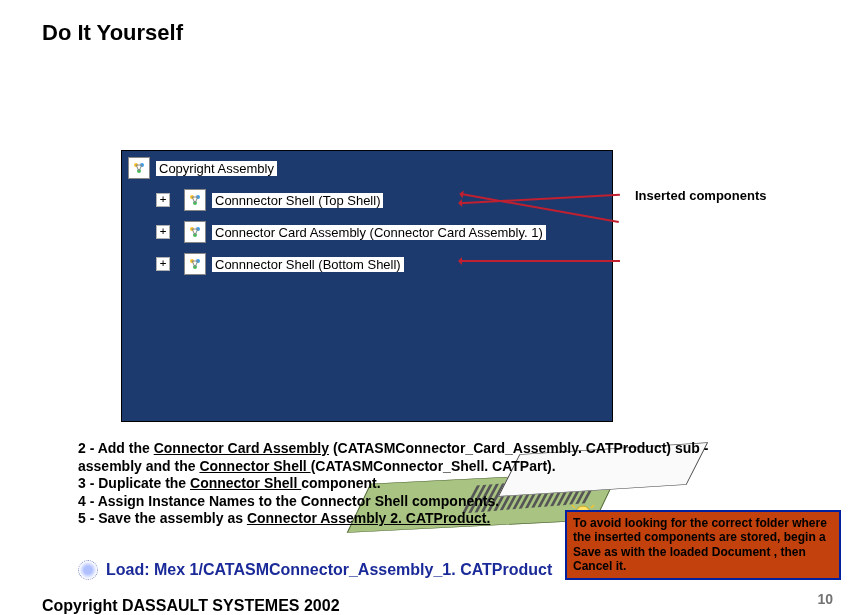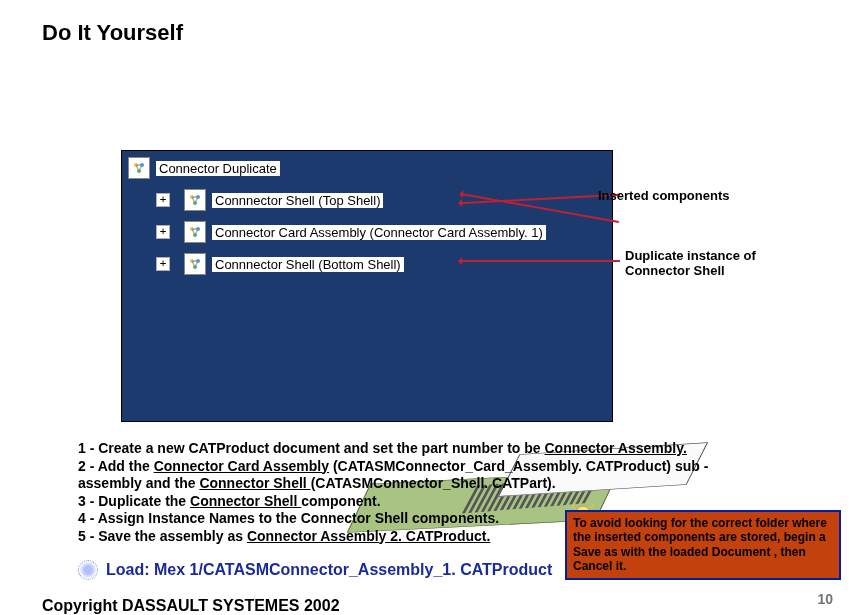--- a/index.html
+++ b/index.html
@@ -39,21 +39,21 @@
 <div class="tree-box">
   <div class="tree-row root">
     <span class="node-icon">
       <svg viewBox="0 0 14 14">
             <circle cx="4" cy="4" r="2" fill="#f6c22f"></circle>
             <circle cx="10" cy="4" r="2" fill="#3aa0e8"></circle>
             <circle cx="7" cy="10" r="2" fill="#46c05a"></circle>
             <path d="M4 4 L10 4 L7 10 Z" fill="none" stroke="#888" stroke-width="1"></path>
           </svg>
     </span>
-    <span class="node-label">Connector Duplicate</span>
+    <span class="node-label">Copyright Assembly</span>
   </div>
 
   <div class="tree-row child">
     <span class="plus-box">+</span>
     <span class="node-icon">
       <svg viewBox="0 0 14 14">
             <circle cx="4" cy="4" r="2" fill="#f6c22f"></circle>
             <circle cx="10" cy="4" r="2" fill="#3aa0e8"></circle>
             <circle cx="7" cy="10" r="2" fill="#46c05a"></circle>
             <path d="M4 4 L10 4 L7 10 Z" fill="none" stroke="#888" stroke-width="1"></path>
@@ -92,29 +92,25 @@
     <div class="card"></div>
     <div class="teeth">
       <span class="tooth"></span><span class="tooth"></span><span class="tooth"></span><span class="tooth"></span><span class="tooth"></span><span class="tooth"></span><span class="tooth"></span><span class="tooth"></span><span class="tooth"></span><span class="tooth"></span><span class="tooth"></span><span class="tooth"></span><span class="tooth"></span><span class="tooth"></span><span class="tooth"></span><span class="tooth"></span><span class="tooth"></span><span class="tooth"></span><span class="tooth"></span><span class="tooth"></span>
     </div>
     <div class="conn"></div>
   </div>
 </div>
 
 <div class="arrow-line" style="left:460px;top:198px;width:160px;transform:rotate(-3deg)"></div>
 <div class="arrow-line" style="left:460px;top:207px;width:160px;transform:rotate(10deg)"></div>
-<div class="annot" style="left:598px;top:188px">Inserted components</div>
+<div class="annot" style="left:635px;top:188px">Inserted components</div>
 
 <div class="arrow-line" style="left:460px;top:260px;width:160px"></div>
-<div class="annot" style="left:625px;top:248px;width:180px">Duplicate instance of Connector Shell</div>
 
 <div class="instr-block">
-  <div>
-    <span>1 - Create a new CATProduct document and set the part number to be </span><span class="ul">Connector Assembly.</span><span></span>
-  </div>
   <div>
     <span>2 - Add the </span><span class="ul">Connector Card Assembly</span><span>  (CATASMConnector_Card_Assembly. CATProduct) sub -assembly and the </span><span class="ul">Connector Shell </span><span>(CATASMConnector_Shell. CATPart).</span>
   </div>
   <div>
     <span>3 - Duplicate the </span><span class="ul">Connector Shell </span><span> component.</span>
   </div>
   <div>4 - Assign Instance Names to the Connector Shell components.</div>
   <div>
     <span>5 - Save the assembly as </span><span class="ul">Connector Assembly 2. CATProduct.</span><span></span>
   </div>

